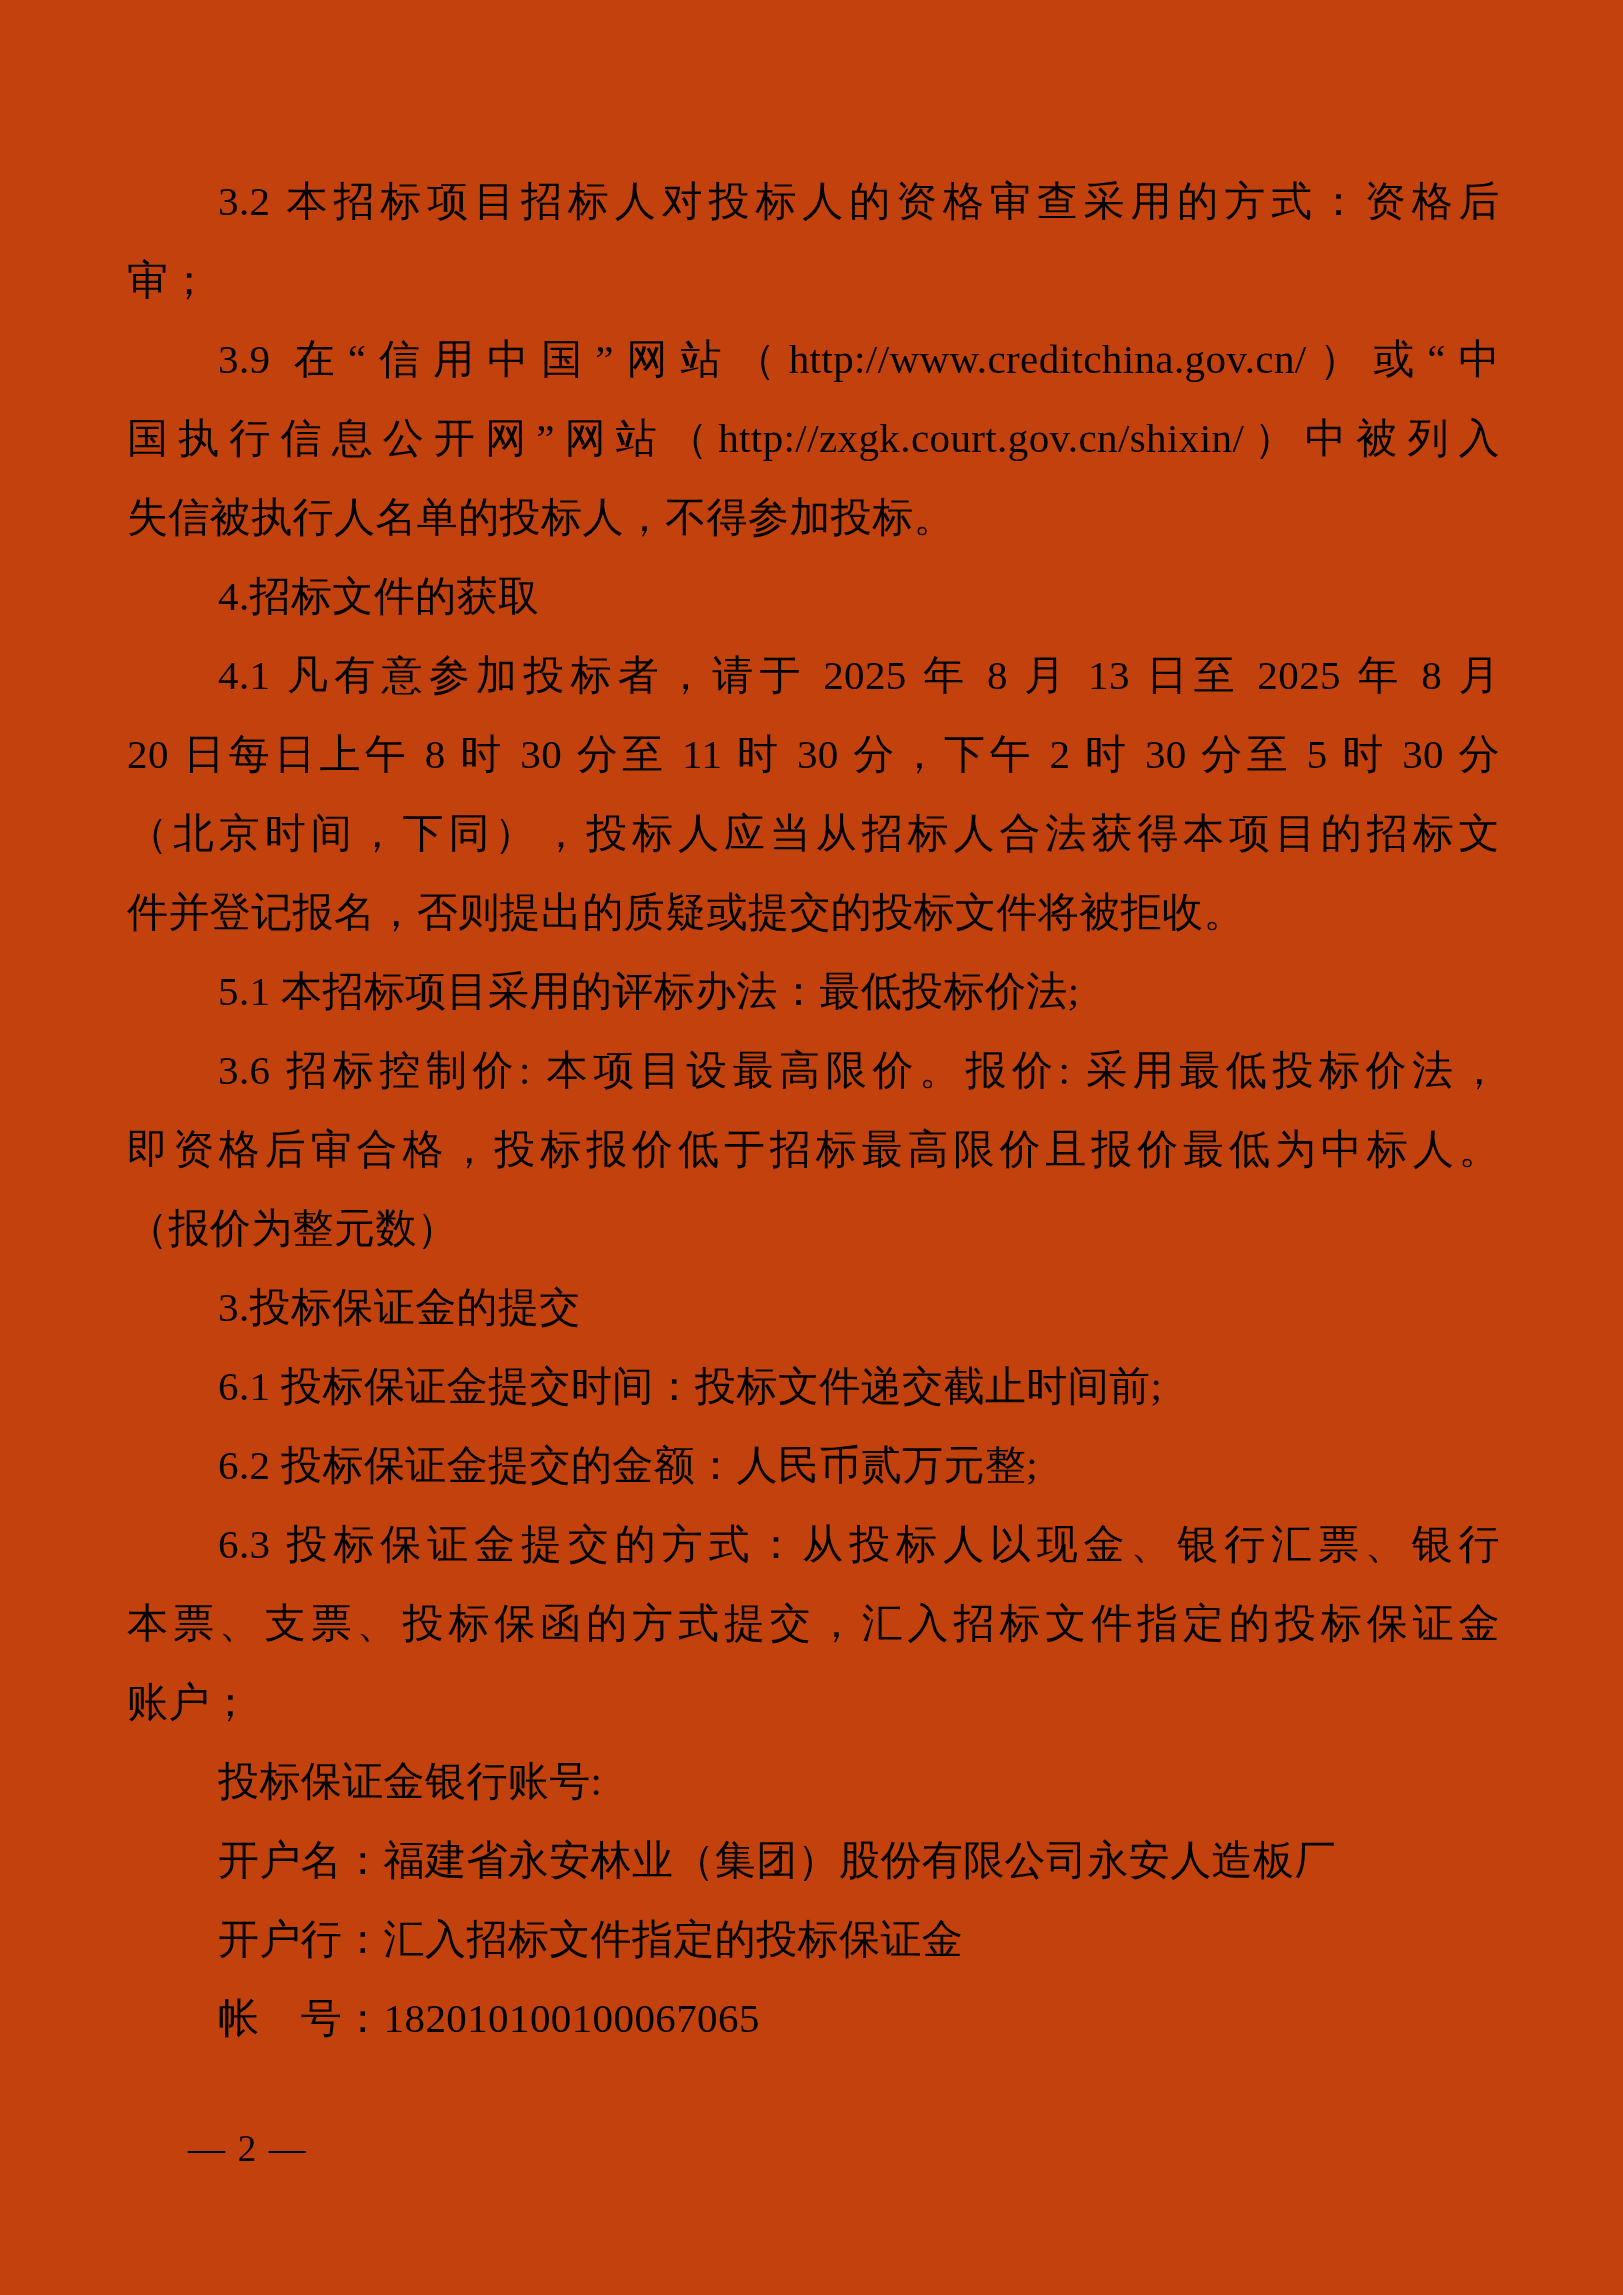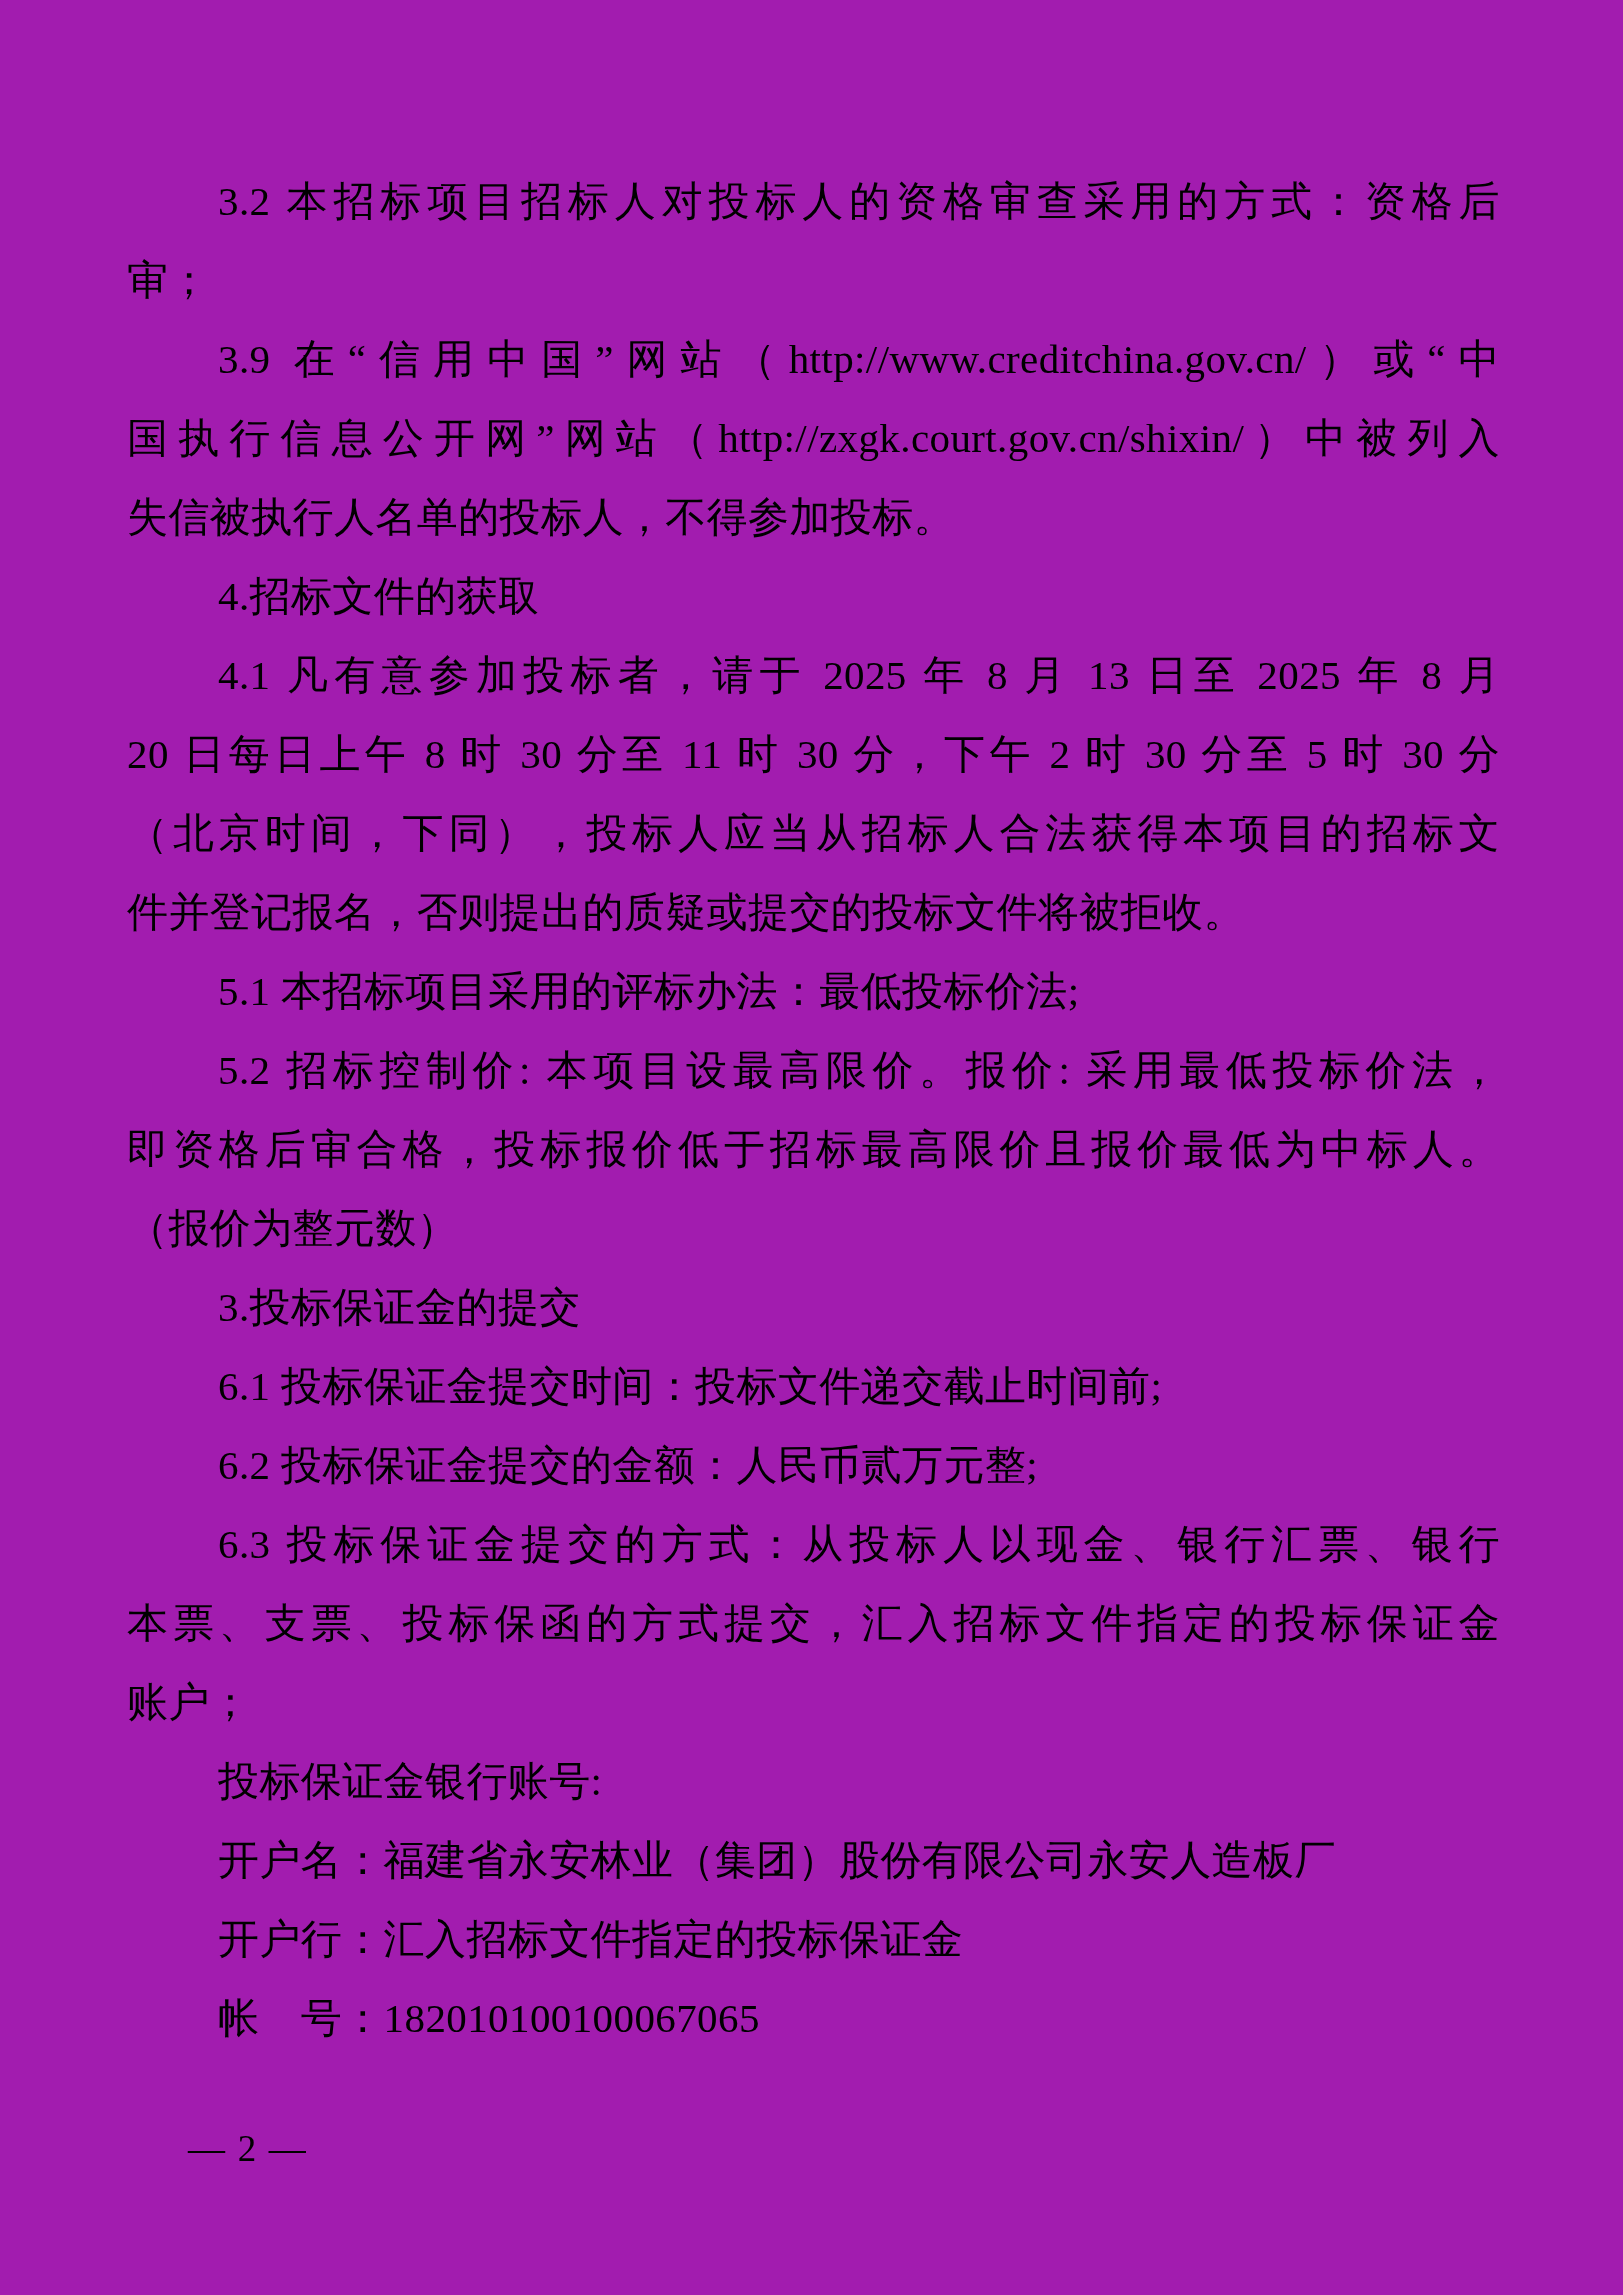--- a/index.html
+++ b/index.html
@@ -4,21 +4,21 @@
 <style>
   html, body {
     margin: 0;
     padding: 0;
     background: #ffffff;
   }
   .page {
     position: relative;
     width: 1623px;
     height: 2295px;
-    background: #a21caf;
+    background: #c2410c;
     color: #000000;
     font-family: "Liberation Serif", "DejaVu Serif", serif;
     overflow: hidden;
   }
   .doc-body {
     position: absolute;
     left: 127px;
     right: 123px;
     top: 162px;
     font-size: 41px;
@@ -63,21 +63,21 @@
       <div class="paragraph body">
         <div class="line indent stretch">4.1 凡有意参加投标者，请于 2025 年 8 月 13 日至 2025 年 8 月</div>
         <div class="line stretch">20 日每日上午 8 时 30 分至 11 时 30 分，下午 2 时 30 分至 5 时 30 分</div>
         <div class="line stretch">（北京时间，下同），投标人应当从招标人合法获得本项目的招标文</div>
         <div class="line">件并登记报名，否则提出的质疑或提交的投标文件将被拒收。</div>
       </div>
       <div class="paragraph body">
         <div class="line indent">5.1 本招标项目采用的评标办法：最低投标价法;</div>
       </div>
       <div class="paragraph body">
-        <div class="line indent stretch">5.2 招标控制价: 本项目设最高限价。报价: 采用最低投标价法，</div>
+        <div class="line indent stretch">3.6 招标控制价: 本项目设最高限价。报价: 采用最低投标价法，</div>
         <div class="line stretch">即资格后审合格，投标报价低于招标最高限价且报价最低为中标人。</div>
         <div class="line">（报价为整元数）</div>
       </div>
       <div class="paragraph heading">
         <div class="line indent">3.投标保证金的提交</div>
       </div>
       <div class="paragraph body">
         <div class="line indent">6.1 投标保证金提交时间：投标文件递交截止时间前;</div>
       </div>
       <div class="paragraph body">

